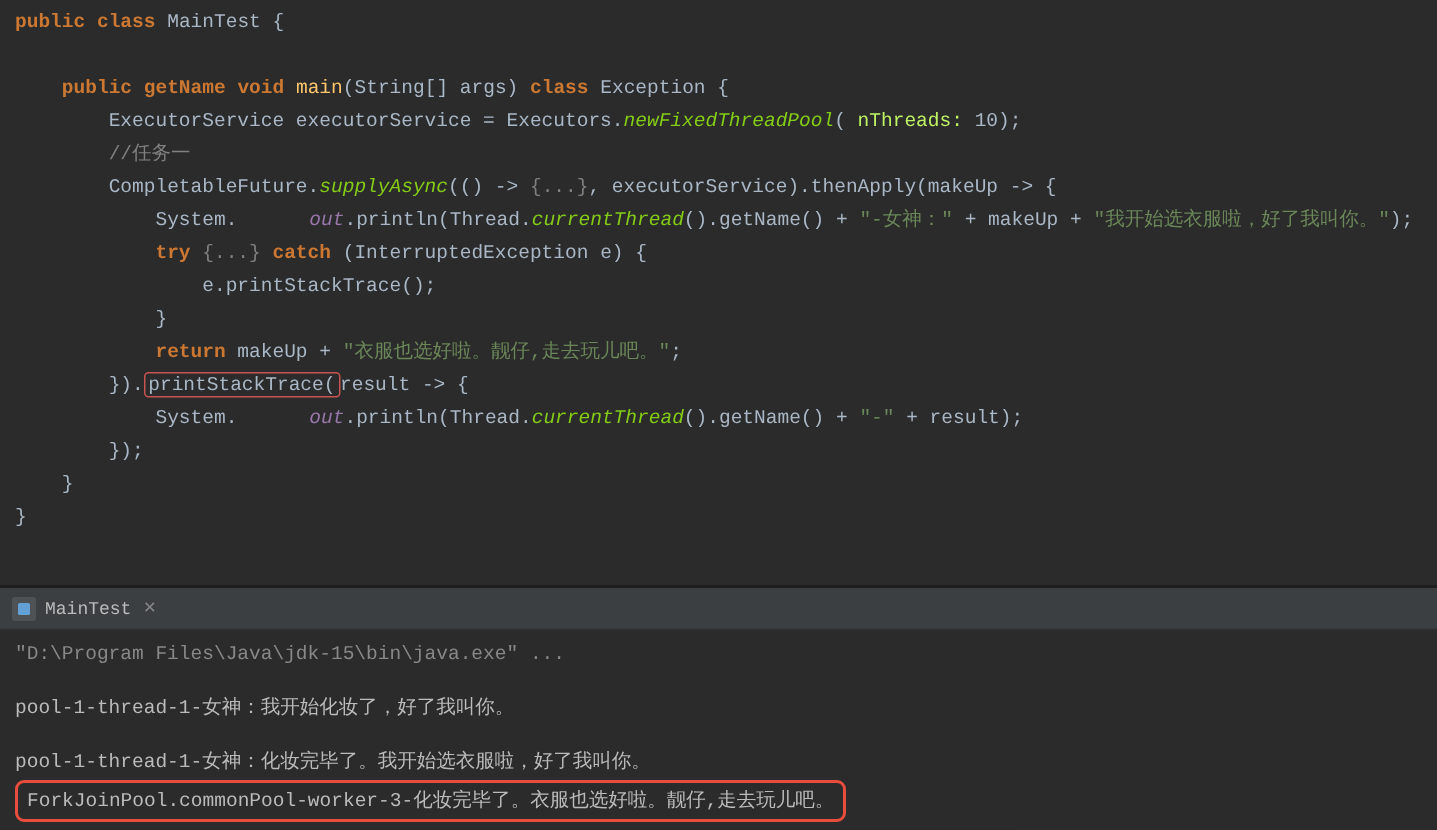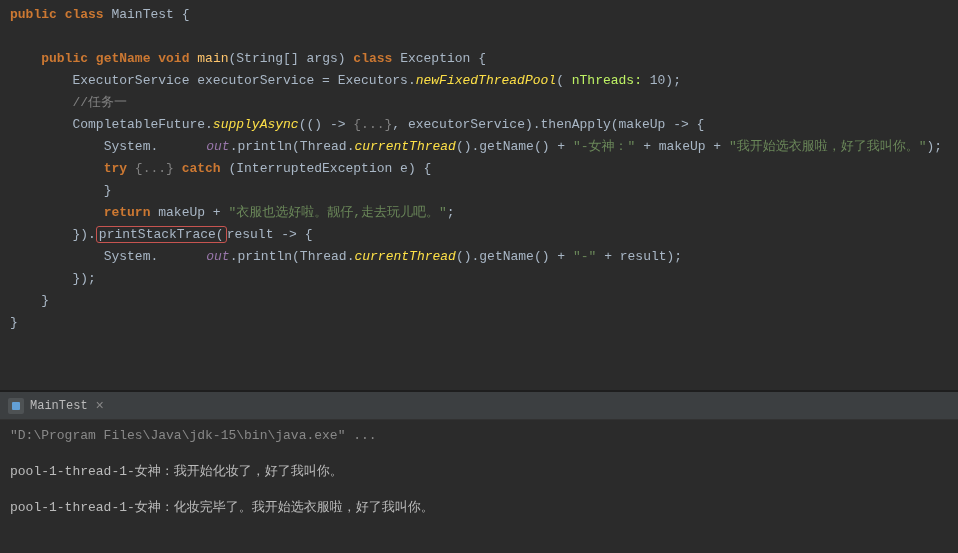--- a/index.html
+++ b/index.html
@@ -16,21 +16,21 @@
       padding: 4px 0 4px 10px;
       line-height: 22px;
       background: #2b2b2b;
       height: 390px;
       overflow: hidden;
     }
     .line { white-space: pre; }
     .kw { color: #cc7832; font-weight: bold; }
     .cls { color: #a9b7c6; }
     .str { color: #6a8759; }
-    .method-italic { color: #fde047; font-style: italic; }
+    .method-italic { color: #84cc16; font-style: italic; }
     .method { color: #ffc66d; font-family: Liberation Mono, monospace; }
     .field-italic { color: #9876aa; font-style: italic; margin-left: 48px; }
     .param-gray { color: #bef264; }
     .comment { color: #808080; }
     .fold { color: #808080; }
     .boxed {
       border: 1px solid #c75450;
       border-radius: 3px;
       padding: 0 2px;
     }
@@ -87,20 +87,21 @@
 
 <div class="editor">
   <div class="line"><span class="kw">public</span> <span class="kw">class</span> <span class="cls">MainTest</span><span> {</span></div>
   <div class="line">&nbsp;</div>
   <div class="line">    <span class="kw">public</span> <span class="kw">getName</span> <span class="kw">void</span> <span class="method">main</span><span>(String[] args) </span><span class="kw">class</span><span> Exception {</span></div>
   <div class="line">        <span>ExecutorService executorService = Executors.</span><span class="method-italic">newFixedThreadPool</span><span>( </span><span class="param-gray">nThreads: </span><span>10);</span></div>
   <div class="line">        <span class="comment">//任务一</span></div>
   <div class="line">        <span>CompletableFuture.</span><span class="method-italic">supplyAsync</span><span>(() -&gt; </span><span class="fold">{...}</span><span>, executorService).thenApply(makeUp -&gt; {</span></div>
   <div class="line">            <span>System.</span><span class="field-italic">out</span><span>.println(Thread.</span><span class="method-italic">currentThread</span><span>().getName() + </span><span class="str">"-女神："</span><span> + makeUp + </span><span class="str">"我开始选衣服啦，好了我叫你。"</span><span>);</span></div>
   <div class="line">            <span class="kw">try</span><span class="fold"> {...} </span><span class="kw">catch</span><span> (InterruptedException e) {</span></div>
+  <div class="line">                <span>e.printStackTrace();</span></div>
   <div class="line">            <span>}</span></div>
   <div class="line">            <span class="kw">return</span><span> makeUp + </span><span class="str">"衣服也选好啦。靓仔,走去玩儿吧。"</span><span>;</span></div>
   <div class="line">        <span>}).</span><span class="boxed">printStackTrace(</span><span>result -&gt; {</span></div>
   <div class="line">            <span>System.</span><span class="field-italic">out</span><span>.println(Thread.</span><span class="method-italic">currentThread</span><span>().getName() + </span><span class="str">"-"</span><span> + result);</span></div>
   <div class="line">        <span>});</span></div>
   <div class="line">    <span>}</span></div>
   <div class="line"><span>}</span></div>
 </div>
 
 <div class="divider"></div>
@@ -112,13 +113,16 @@
       </svg>
   </span>
   <span class="console-tab">MainTest</span>
   <span class="console-close">×</span>
 </div>
 
 <div class="console">
   <div class="c-gray">"D:\Program Files\Java\jdk-15\bin\java.exe" ...</div>
   <div class="c-white">pool-1-thread-1-女神：我开始化妆了，好了我叫你。</div>
   <div class="c-white">pool-1-thread-1-女神：化妆完毕了。我开始选衣服啦，好了我叫你。</div>
+  <div class="highlight-red">
+    <span class="c-white">ForkJoinPool.commonPool-worker-3-化妆完毕了。衣服也选好啦。靓仔,走去玩儿吧。</span>
+  </div>
 </div>
 
 </body></html>

